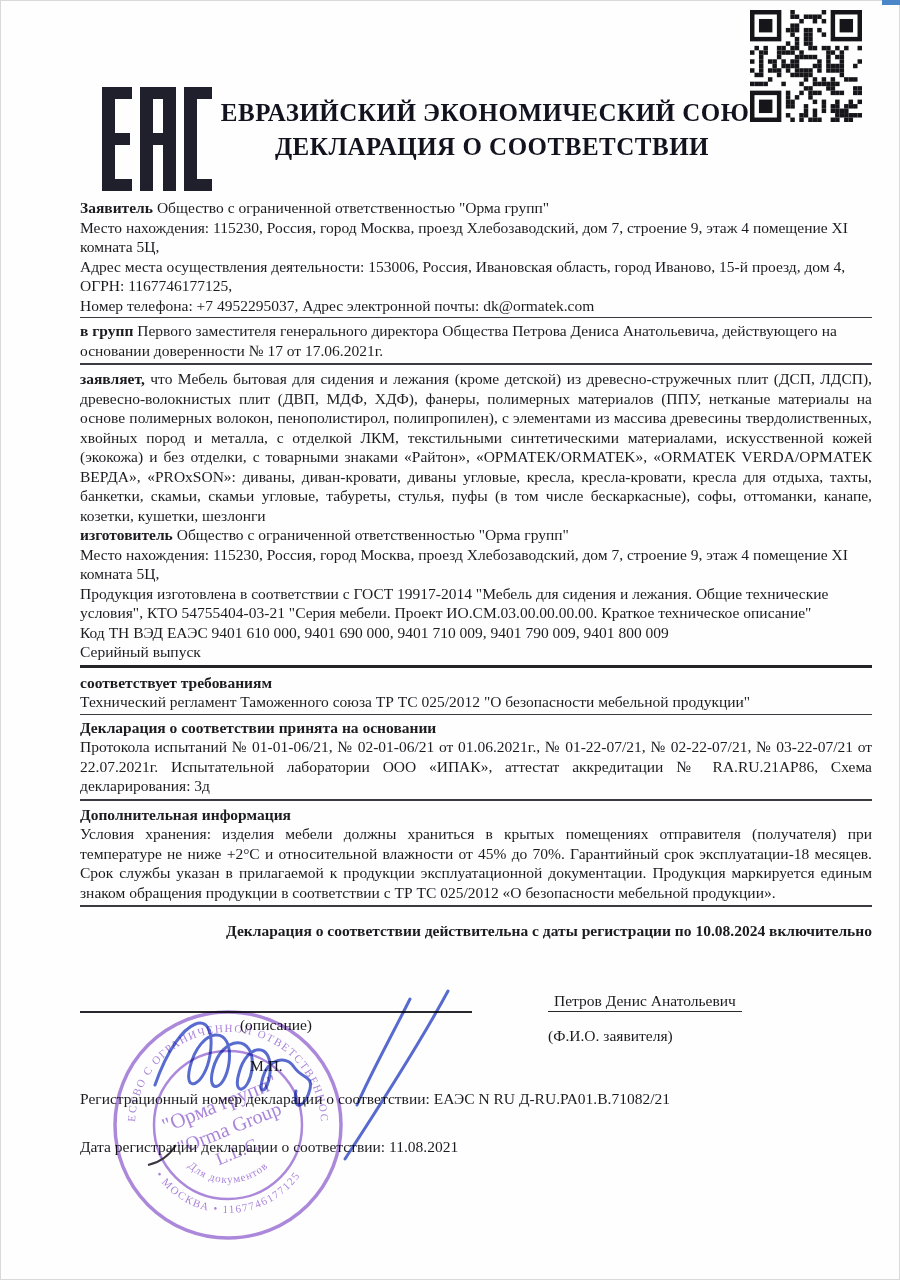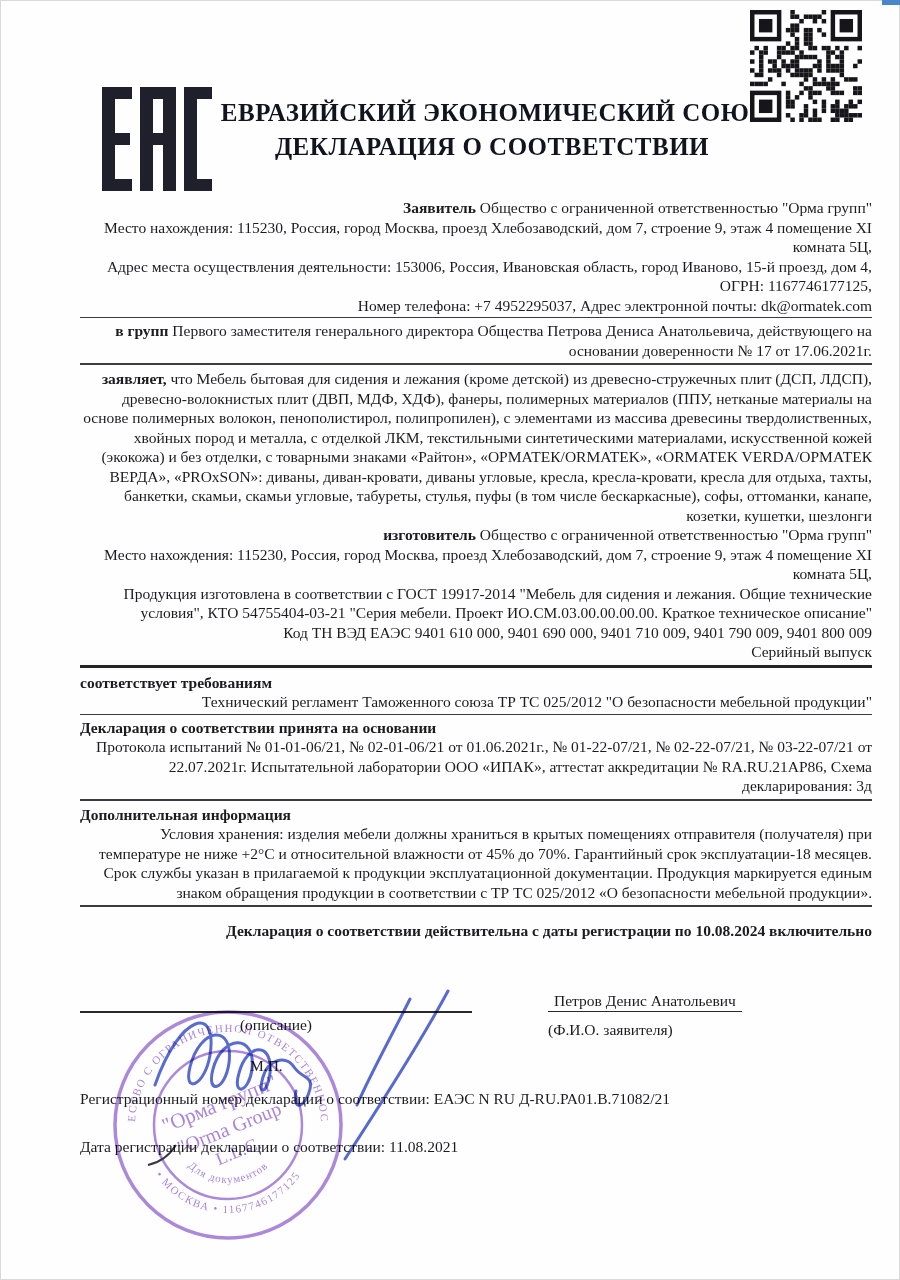--- a/index.html
+++ b/index.html
@@ -9,35 +9,35 @@
     overflow:hidden;box-shadow:inset 0 0 0 1px #d9d9d9;
   }
   
   .eac-logo{position:absolute;left:100px;top:86px;width:112px;height:106px;}
   .title{position:absolute;left:208px;top:96px;width:568px;text-align:center;
          font-weight:bold;color:#13131f;font-size:25px;line-height:34px;letter-spacing:.5px;}
   .qr{position:absolute;left:750px;top:10px;width:112px;height:112px;}
   .corner-mark{position:absolute;right:0;top:0;width:18px;height:5px;background:#4a86c8;}
   
   .doc-body{position:absolute;left:80px;top:198px;width:792px;font-size:15.5px;line-height:19.5px;}
-  .doc-body p,.doc-body div.ln{margin:0;text-align:right;}
+  .doc-body p,.doc-body div.ln{margin:0;}
   .just{text-align:justify;}
   b.lead{font-weight:bold;}
   .rule{border:none;border-top:2px solid #3a3a40;margin:3px 0 4px 0;}
   .rule.thin{border-top-width:1.5px;margin:2px 0 3px 0;}
   .rule.thick{border-top:3px solid #232328;margin:3px 0 5px 0;}
   .sec-head{font-weight:bold;}
   .validity{font-weight:bold;margin-top:14px;text-align:right;}
   
   .sig-row{position:relative;height:120px;margin-top:12px;}
   .sig-line{position:absolute;left:0;top:58px;width:392px;border-bottom:2px solid #28282d;}
   .sig-caption{position:absolute;left:0;top:62px;width:392px;text-align:center;}
   .fio{position:absolute;left:468px;top:38px;width:300px;text-align:left;}
   .fio-name{display:inline-block;border-bottom:1.5px solid #28282d;padding:0 6px 1px 6px;}
-  .fio-caption{margin-top:8px;}
+  .fio-caption{margin-top:14px;}
   .mp{position:absolute;left:170px;top:103px;font-family:Liberation Serif, serif;}
   .reg-line{font-weight:normal;margin-top:16px;}
   .reg-line.date{margin-top:29px;}
   
   .stamp,.autograph{position:absolute;pointer-events:none;mix-blend-mode:multiply;}
   .stamp{left:78px;top:993px;width:300px;height:270px;}
   .autograph{left:110px;top:983px;width:360px;height:190px;}
   .stamp text{font-family:"Liberation Serif","DejaVu Serif",serif;}
 </style>
 </head>

